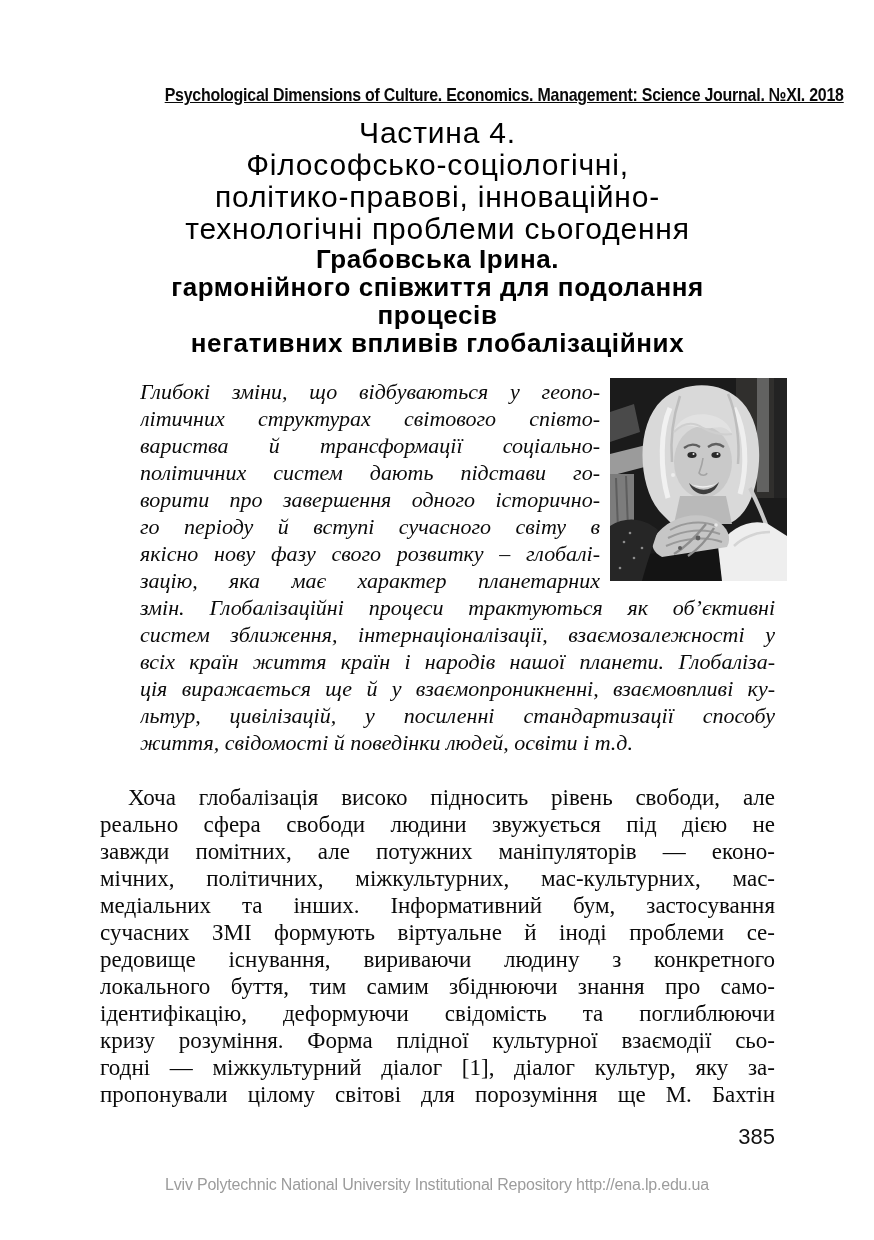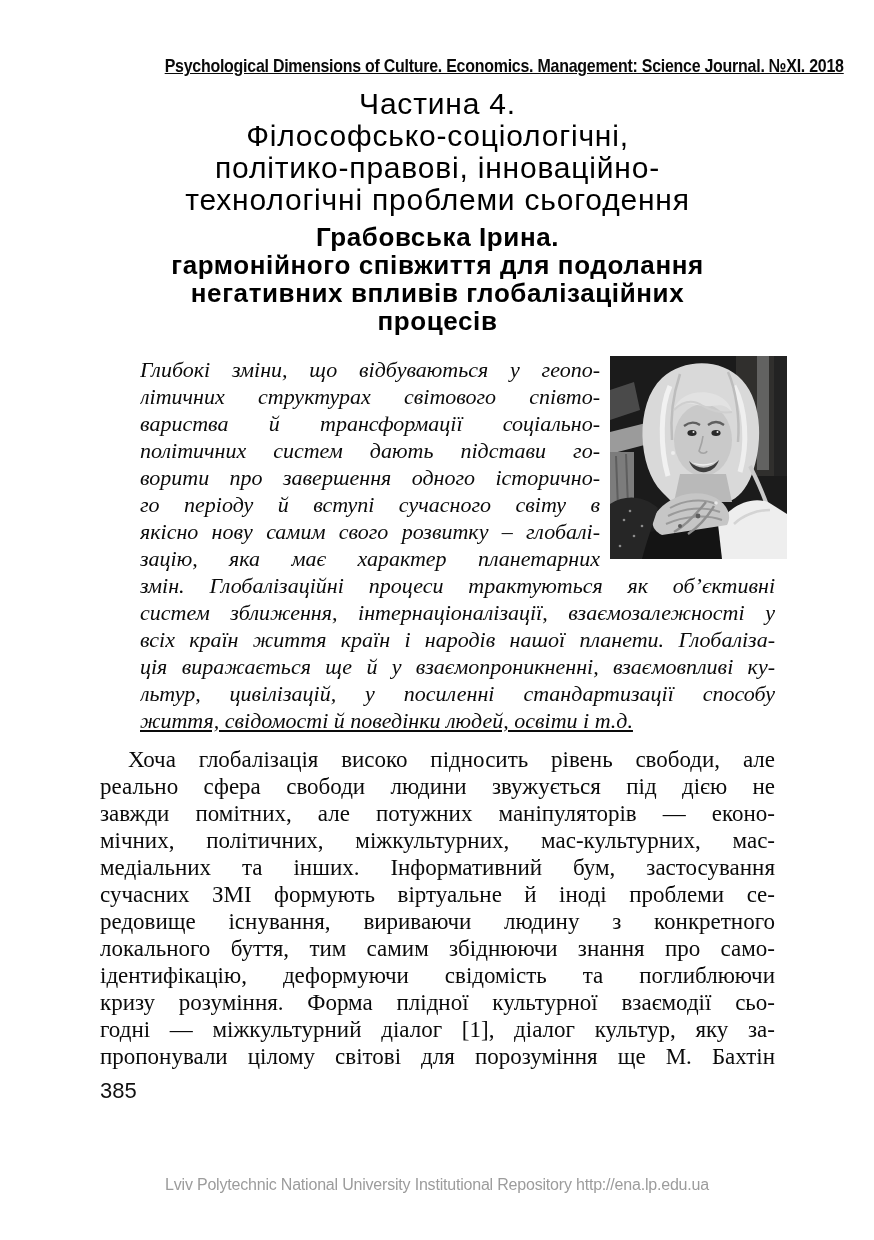--- a/index.html
+++ b/index.html
@@ -8,21 +8,21 @@
     width: 874px; height: 1240px;
     background: #ffffff;
     color: #0a0a0a;
     box-sizing: border-box;
     padding: 0 99px 0 100px;
     overflow: hidden;
     font-family: "Liberation Serif", "DejaVu Serif", serif;
   }
   
   .running-header {
-    margin-top: 55px;
+    margin-top: 84px;
     text-align: right;
     white-space: nowrap;
   }
   .running-header .condensed {
     display: inline-block;
     transform: scaleX(0.84);
     transform-origin: 50% 50%;
     font-family: "Liberation Sans", "DejaVu Sans", sans-serif;
     font-weight: bold;
     font-size: 19px;
@@ -35,21 +35,20 @@
     margin-top: 11px;
     font-family: "Liberation Sans", "DejaVu Sans", sans-serif;
     font-weight: normal;
     font-size: 30px;
     line-height: 32px;
     letter-spacing: 0.8px;
     color: #000;
   }
   
   .article-heading {
-    margin-top: 7px;
     font-family: "Liberation Sans", "DejaVu Sans", sans-serif;
     font-weight: bold;
     font-size: 26px;
     line-height: 28px;
     letter-spacing: 0.6px;
     color: #000;
   }
   .centered .line, .centered .single { text-align: center; }
   
   .para .line {
@@ -58,38 +57,38 @@
     max-height: 27px;
     overflow: hidden;
   }
   .lead {
     margin-top: 21px;
     margin-left: 40px;
     font-style: italic;
     font-size: 22px;
     line-height: 27px;
   }
-  .lead .line:last-child { text-align-last: left; text-decoration: underline; }
+  .lead .line:last-child { text-align-last: left; }
   .body-para {
-    margin-top: 12px;
+    margin-top: 28px;
     font-size: 23px;
     line-height: 27px;
   }
   .body-para .line:first-child { text-indent: 28px; }
   
   .photo {
     float: right;
     width: 177px; height: 203px;
     margin: 0 -12px 8px 10px;
   }
   .photo svg { display: block; }
   
   .page-number {
-    margin-top: 8px;
-    text-align: left;
+    margin-top: 16px;
+    text-align: right;
     font-family: "Liberation Sans", "DejaVu Sans", sans-serif;
     font-size: 22px;
     color: #111;
   }
   
   .footer {
     position: absolute;
     left: 0; right: 0;
     top: 1176px;
     text-align: center;
@@ -113,22 +112,22 @@
       <div class="line">Частина 4.</div>
       <div class="line">Філософсько-соціологічні,</div>
       <div class="line">політико-правові, інноваційно-</div>
       <div class="line">технологічні проблеми сьогодення</div>
     </div>
 
   <div class="article-heading centered">
     <div class="single">Грабовська Ірина.</div>
     <div>
         <div class="line">гармонійного співжиття для подолання</div>
+        <div class="line">процесів</div>
         <div class="line">негативних впливів глобалізаційних</div>
-        <div class="line">процесів</div>
       </div>
   </div>
 
   <div class="lead para">
     <div class="photo">
       <svg width="177" height="203" viewBox="0 0 177 203" xmlns="http://www.w3.org/2000/svg" aria-hidden="true">
         <rect width="177" height="203" fill="#1b1b1b"></rect>
         <rect x="126" y="0" width="51" height="120" fill="#302f2d"></rect>
         <rect x="147" y="0" width="12" height="114" fill="#6b6b6b" opacity="0.85"></rect>
         <rect x="164" y="0" width="13" height="120" fill="#232323"></rect>
@@ -182,21 +181,21 @@
         <circle cx="32" cy="170" r="1.3" fill="#8c8c8c"></circle>
         <circle cx="20" cy="155" r="1.3" fill="#8c8c8c"></circle>
       </svg>
     </div>
   <div class="line">Глибокі зміни, що відбуваються у геопо-</div>
       <div class="line">літичних структурах світового співто-</div>
       <div class="line">вариства й трансформації соціально-</div>
       <div class="line">політичних систем дають підстави го-</div>
       <div class="line">ворити про завершення одного історично-</div>
       <div class="line">го періоду й вступі сучасного світу в</div>
-      <div class="line">якісно нову самим свого розвитку – глобалі-</div>
+      <div class="line">якісно нову фазу свого розвитку – глобалі-</div>
       <div class="line">зацію, яка має характер планетарних</div>
       <div class="line">змін. Глобалізаційні процеси трактуються як об’єктивні</div>
       <div class="line">систем зближення, інтернаціоналізації, взаємозалежності у</div>
       <div class="line">всіх країн життя країн і народів нашої планети. Глобаліза-</div>
       <div class="line">ція виражається ще й у взаємопроникненні, взаємовпливі ку-</div>
       <div class="line">льтур, цивілізацій, у посиленні стандартизації способу</div>
       <div class="line">життя, свідомості й поведінки людей, освіти і т.д.</div>
     </div>
 
   <div class="body-para para">

